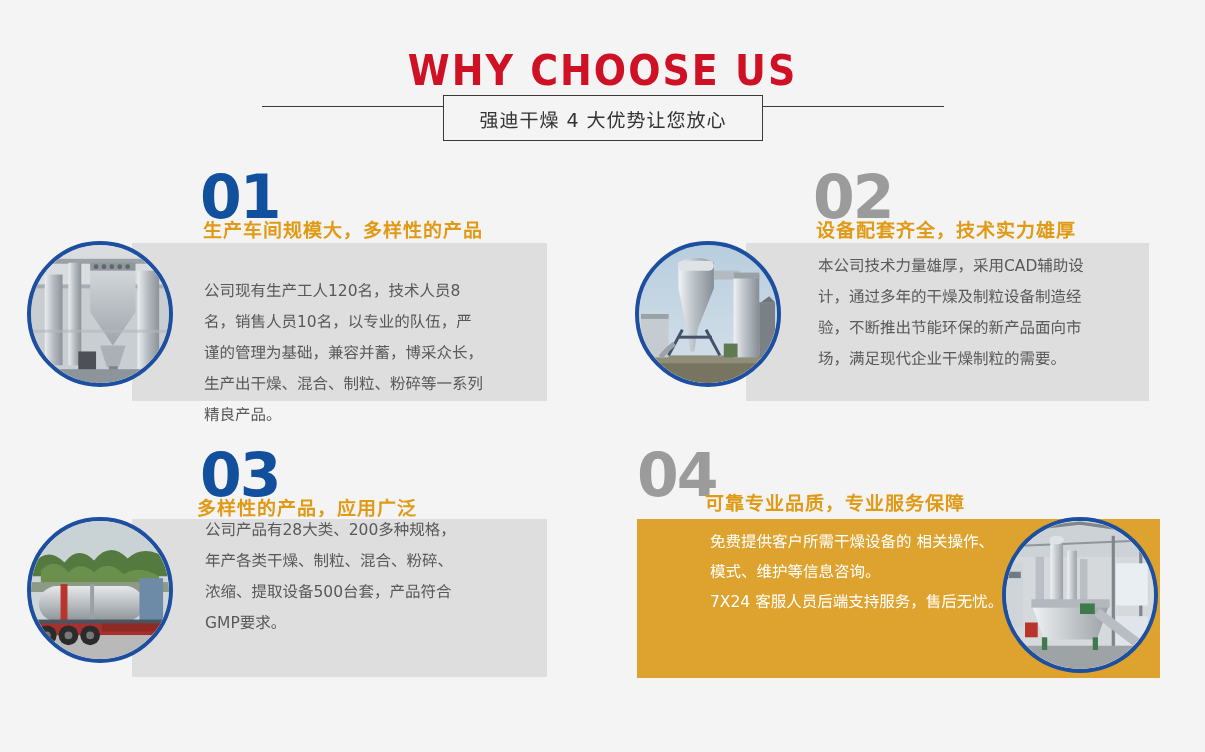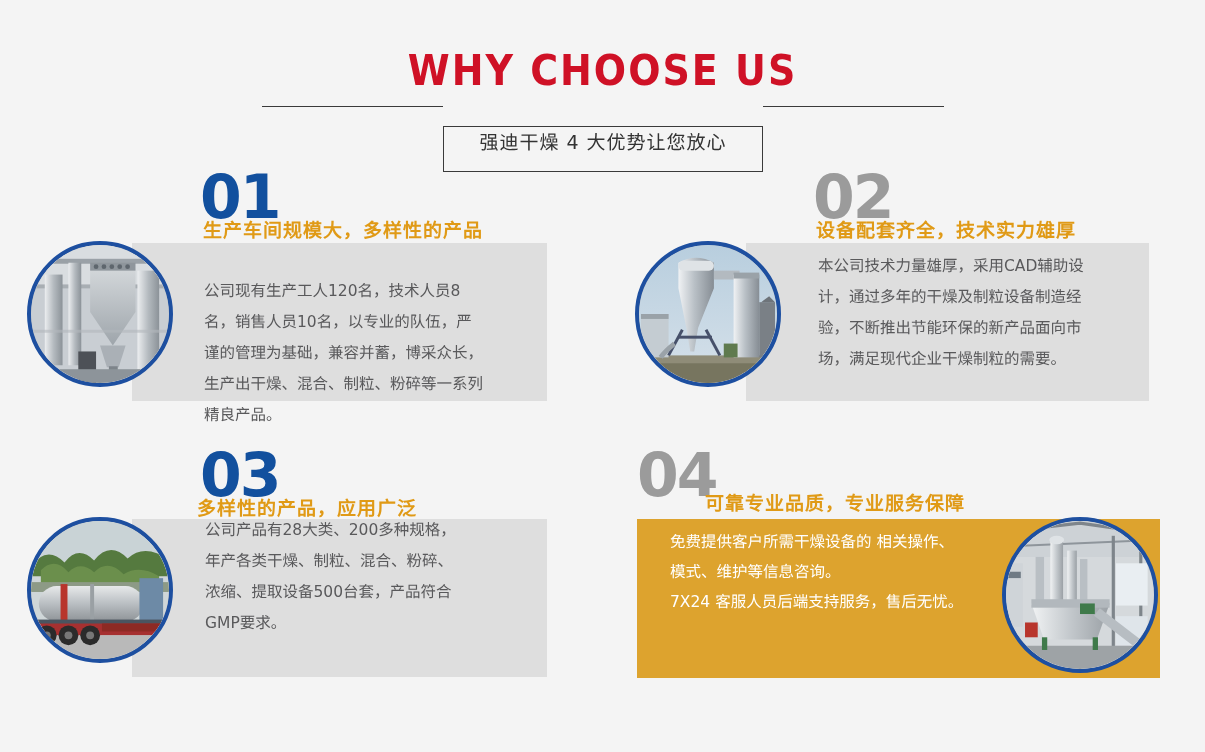--- a/index.html
+++ b/index.html
@@ -29,21 +29,21 @@
   .hdr-rule{
     position:absolute;top:106px;height:1px;background:#3a3a3a;
   }
   .hdr-rule.left{left:262px;width:181px;}
   .hdr-rule.right{left:763px;width:181px;}
   .hdr-box{
     position:absolute;left:443px;top:95px;width:320px;height:46px;
     border:1px solid #3a3a3a;
     box-sizing:border-box;
     background:#f4f4f4;
-    display:flex;justify-content:center;margin-top:31px;
+    display:flex;align-items:center;justify-content:center;
   }
   .hdr-sub{
     font-size:19px;color:#333;letter-spacing:1px;
     font-family:"DejaVu Sans","Liberation Sans",sans-serif;
   }
 
   
   .card{position:absolute;}
   .num{
     position:absolute;
@@ -74,21 +74,21 @@
   .panel.gold{background:#dda32e;}
   .body-text{
     position:absolute;
     font-size:15.5px;
     line-height:31px;
     color:#59595b;
     z-index:2;
     font-family:"DejaVu Sans","Liberation Sans",sans-serif;
     white-space:pre-line;
   }
-  .body-text.light{color:#ffffff;}
+  .body-text.light{color:#ffffff;margin-left:40px;}
 
   
   .photo{
     position:absolute;
     border-radius:50%;
     border:4px solid #1d4fa0;
     box-sizing:border-box;
     overflow:hidden;
     z-index:4;
     background:#b9bec4;

